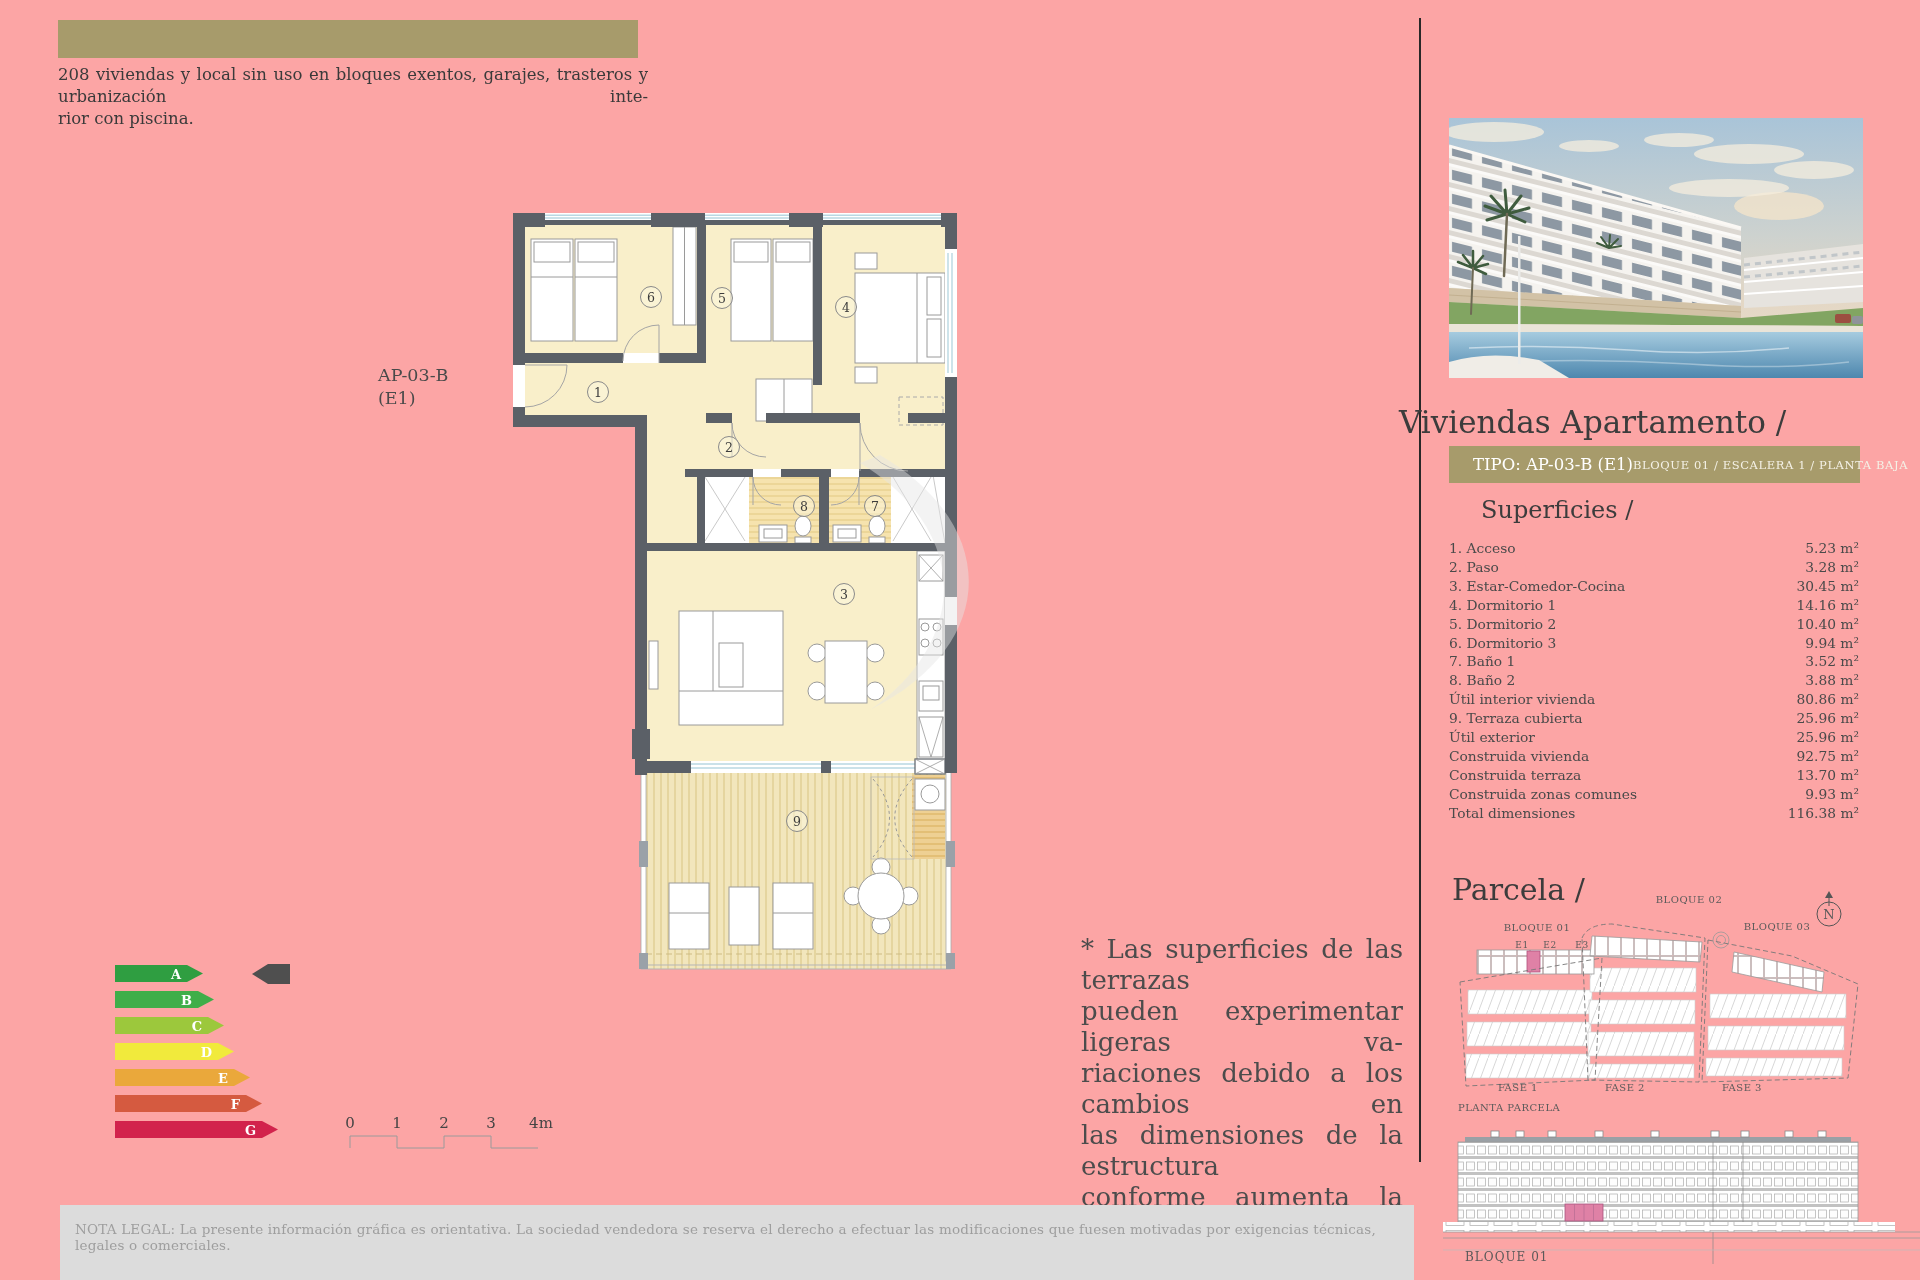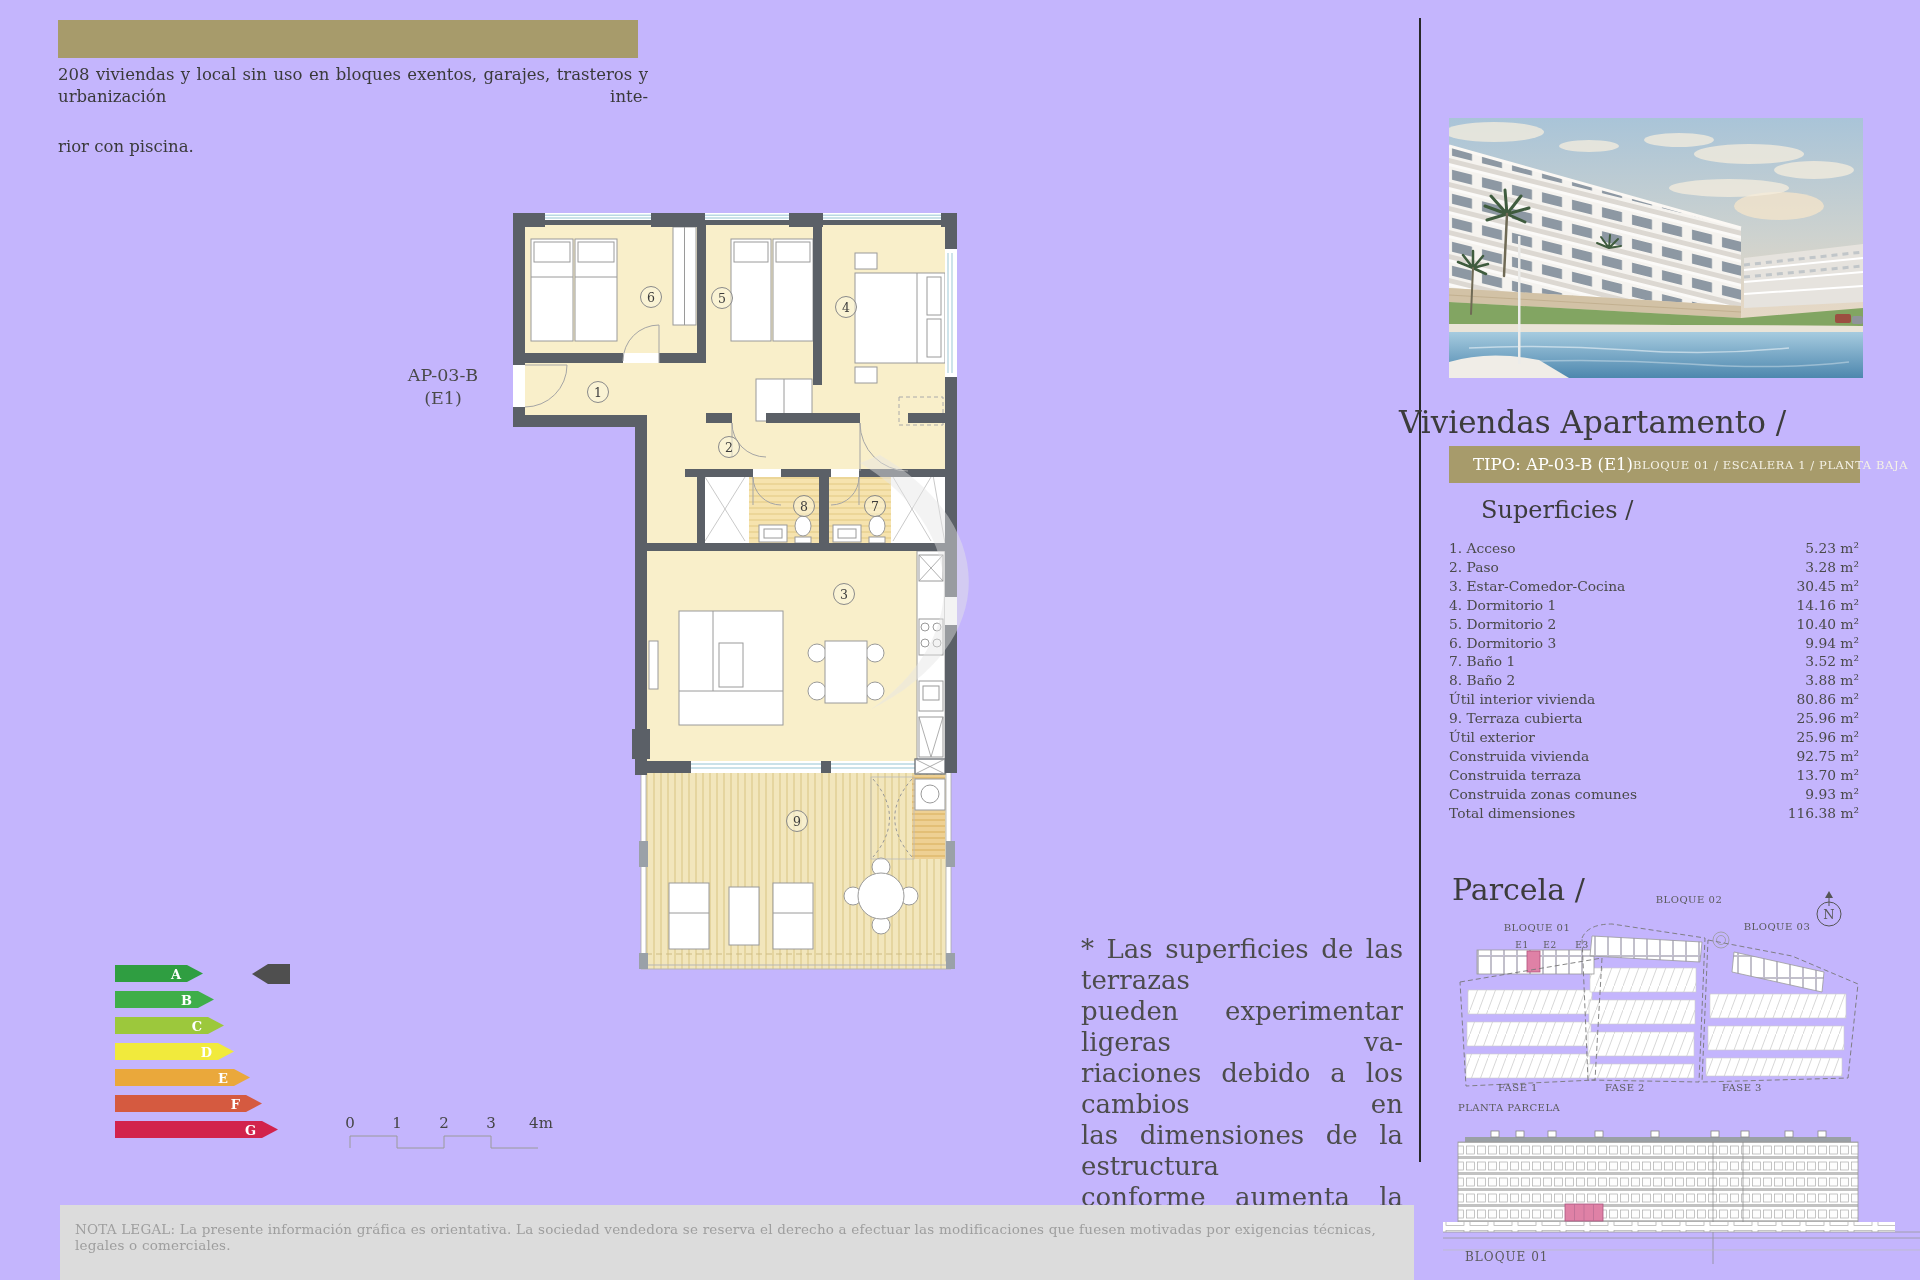--- a/index.html
+++ b/index.html
@@ -1,25 +1,25 @@
 <!DOCTYPE html>
 <html><head>
 <meta charset="utf-8">
 <style>
   html,body{margin:0;padding:0;background:#ffffff;}
-  #page{position:relative;width:1920px;height:1280px;background:#c4b5fd;overflow:hidden;
+  #page{position:relative;width:1920px;height:1280px;background:#fca5a5;overflow:hidden;
         font-family:"DejaVu Serif", serif;color:#3d3d3d;}
   .abs{position:absolute;}
   
   #brand-bar{left:58px;top:20px;width:580px;height:38px;}
   #intro{left:58px;top:64px;width:590px;font-size:16.5px;line-height:22px;color:#3a3a3a;}
   #intro .jline{text-align:justify;text-align-last:justify;}
-  #intro .jline:last-child{text-align-last:left;margin-top:28px;}
-  
-  #unit-label{left:378px;top:364px;width:130px;text-align:center;font-size:17.5px;line-height:23px;color:#4a4a4a;}
+  #intro .jline:last-child{text-align-last:left;}
+  
+  #unit-label{left:378px;top:364px;width:130px;text-align:left;font-size:17.5px;line-height:23px;color:#4a4a4a;}
   
   .room-circle{position:absolute;width:20px;height:20px;border:1px solid #8a8a8a;border-radius:50%;
      background:rgba(252,245,220,.55);font-size:12.5px;color:#3c3c3c;display:flex;align-items:center;justify-content:center;}
   
   #terrace-note{left:1081px;top:934px;width:322px;font-size:26px;line-height:31px;color:#4c4c4c;word-spacing:1.5px;}
   #terrace-note .jline{text-align:justify;text-align-last:justify;}
   #terrace-note .jline.last{text-align-last:left;}
   
   #legal-band{left:60px;top:1205px;width:1354px;height:76px;background:#dcdcdc;}
   #legal-text{padding:16px 0 0 15px;font-size:13.5px;color:#9e9e9e;letter-spacing:.2px;}

